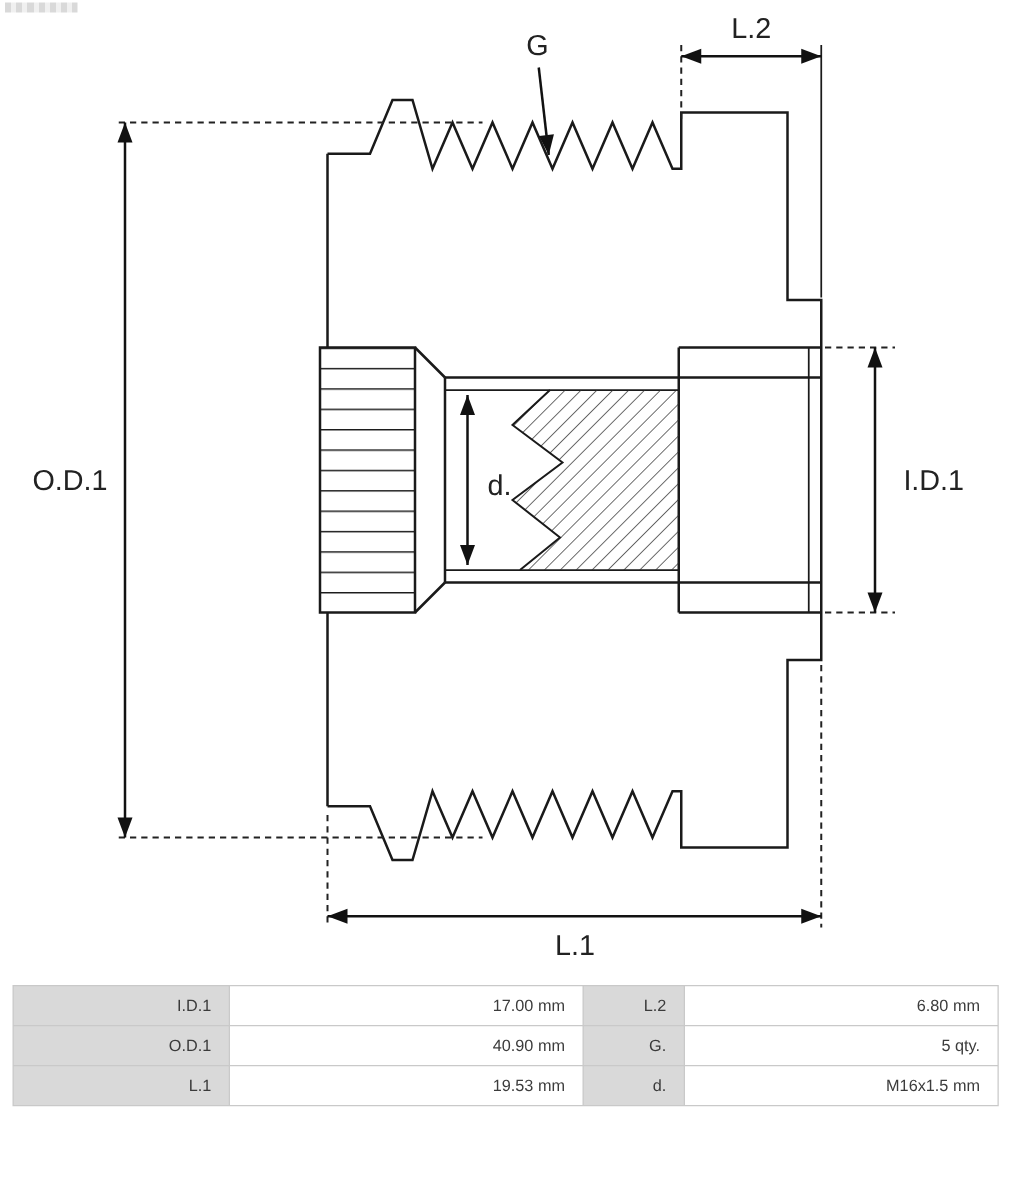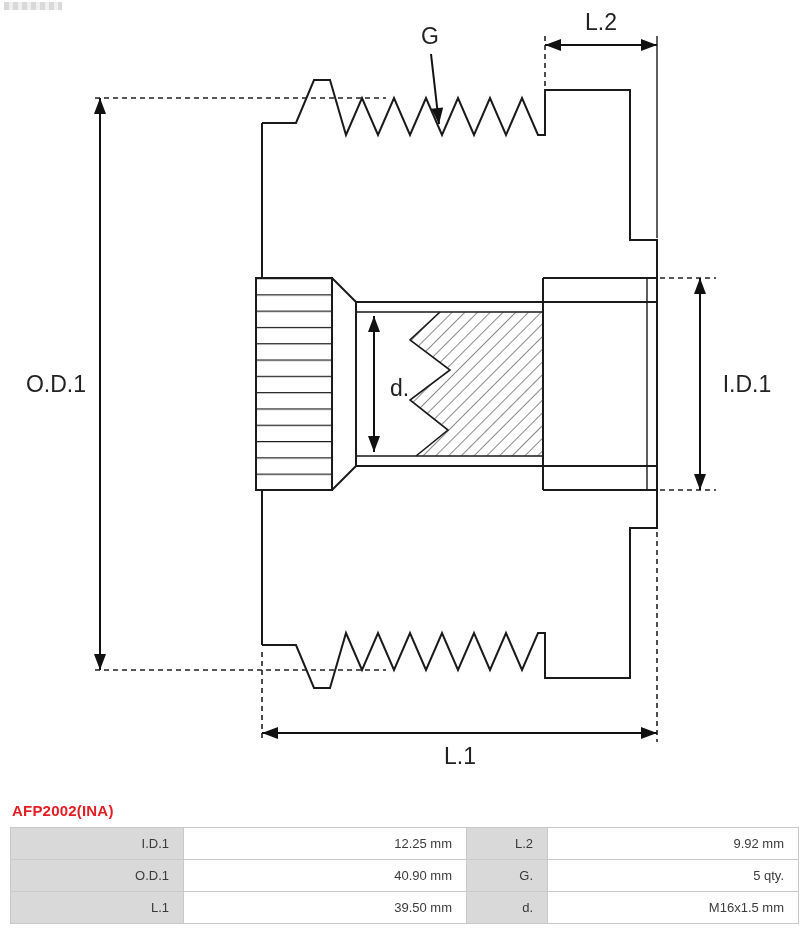--- a/index.html
+++ b/index.html
@@ -101,38 +101,37 @@
     </g>
 
     <text class="dimlabel" x="56" y="392" text-anchor="middle">O.D.1</text>
     <text class="dimlabel" x="747" y="392" text-anchor="middle">I.D.1</text>
     <text class="dimlabel" x="460" y="764" text-anchor="middle">L.1</text>
     <text class="dimlabel" x="601" y="30" text-anchor="middle">L.2</text>
     <text class="dimlabel" x="430" y="44" text-anchor="middle">G</text>
     <text class="dimlabel" x="390" y="396" text-anchor="start">d.</text>
   </svg>
 
-  <div class="product-code">AFP2002(INA)</div>
 
   <table class="spec">
     <tbody>
       <tr>
         <td class="lbl c1">I.D.1</td>
-        <td class="val c2">12.25 mm</td>
+        <td class="val c2">17.00 mm</td>
         <td class="lbl c3">L.2</td>
-        <td class="val c4">9.92 mm</td>
+        <td class="val c4">6.80 mm</td>
       </tr>
       <tr>
         <td class="lbl c1">O.D.1</td>
         <td class="val c2">40.90 mm</td>
         <td class="lbl c3">G.</td>
         <td class="val c4">5 qty.</td>
       </tr>
       <tr>
         <td class="lbl c1">L.1</td>
-        <td class="val c2">39.50 mm</td>
+        <td class="val c2">19.53 mm</td>
         <td class="lbl c3">d.</td>
         <td class="val c4">M16x1.5 mm</td>
       </tr>
     </tbody>
   </table>
 
 </div>
 
 </body></html>

